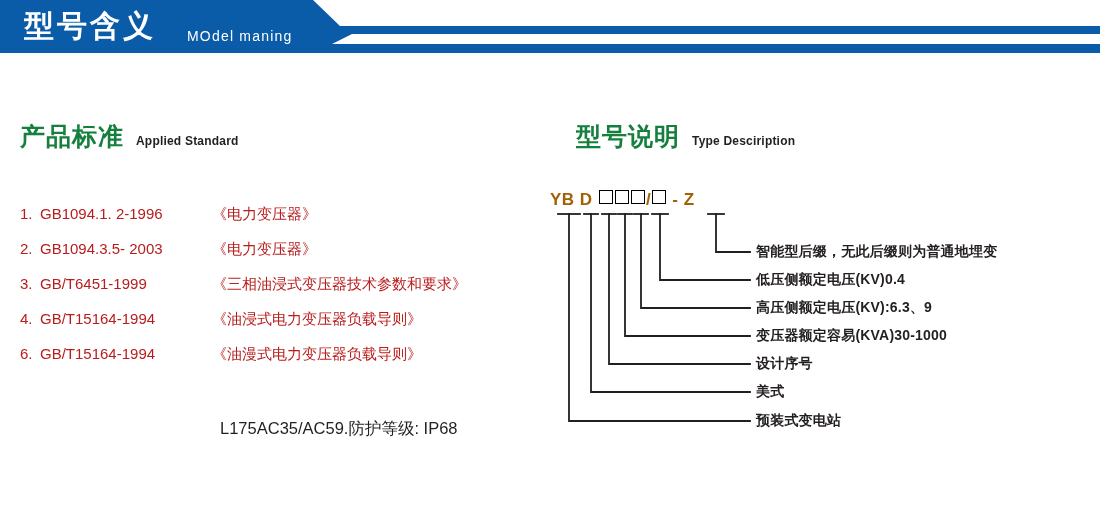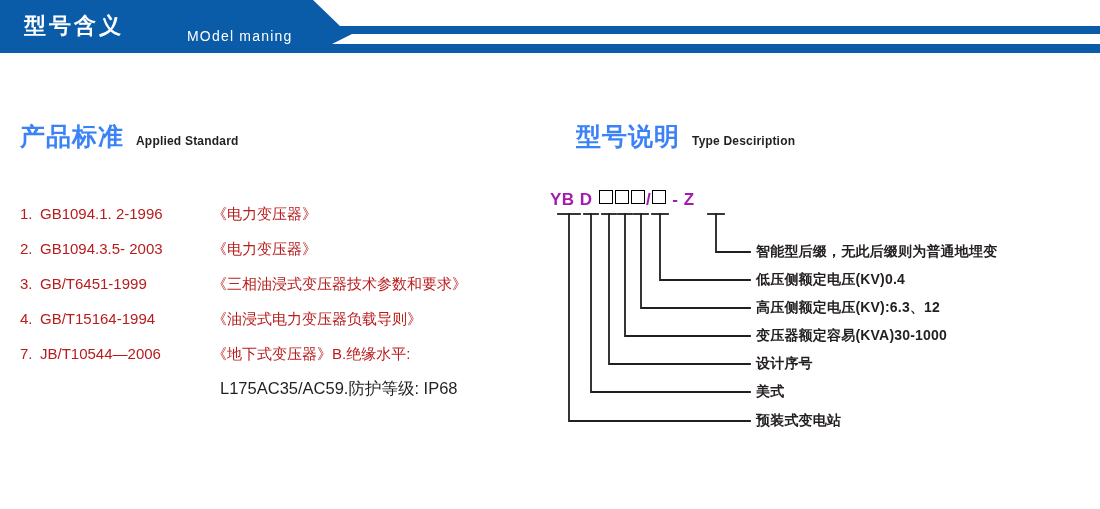--- a/index.html
+++ b/index.html
@@ -27,21 +27,21 @@
     position: absolute;
     left: 0;
     top: 0;
     width: 1100px;
     height: 53px;
   }
   .banner-title {
     position: absolute;
     left: 24px;
     top: 8px;
-    font-size: 22px;
+    font-size: 30px;
     font-weight: bold;
     color: #ffffff;
     letter-spacing: 3px;
     line-height: 36px;
     white-space: nowrap;
   }
   .banner-sub {
     position: absolute;
     left: 187px;
     top: 28px;
@@ -52,21 +52,21 @@
   }
 
   
   .sec-head {
     position: absolute;
     white-space: nowrap;
   }
   .sec-head .cn {
     font-size: 25px;
     font-weight: bold;
-    color: #3b82f6;
+    color: #15803d;
     letter-spacing: 1px;
   }
   .sec-head .en {
     font-size: 12px;
     font-weight: bold;
     color: #231f20;
     letter-spacing: 0.2px;
     margin-left: 12px;
   }
   #standards-heading { left: 20px; top: 120px; }
@@ -99,20 +99,21 @@
     display: inline-block;
   }
   .std-cont {
     display: block;
     height: 35px;
     line-height: 35px;
     font-size: 16.5px;
     color: #231f20;
     white-space: nowrap;
     padding-left: 200px;
+    margin-top: 40px;
   }
 
   
   .diagram {
     position: absolute;
     left: 550px;
     top: 190px;
     width: 545px;
     height: 250px;
   }
@@ -120,21 +121,21 @@
     position: absolute;
     left: 0;
     top: 0;
     height: 26px;
     white-space: nowrap;
   }
   .code-seg {
     display: inline-block;
     font-size: 17px;
     font-weight: bold;
-    color: #a21caf;
+    color: #a16207;
     letter-spacing: 0.5px;
   }
   .code-box {
     display: inline-block;
     width: 12px;
     height: 12px;
     border: 1.6px solid #000;
     vertical-align: 1px;
     margin: 0 1px;
   }
@@ -182,21 +183,21 @@
   <div class="std-row">
     <span class="idx">2.</span><span class="code">GB1094.3.5- 2003</span><span class="name">《电力变压器》</span>
   </div>
   <div class="std-row">
     <span class="idx">3.</span><span class="code">GB/T6451-1999</span><span class="name">《三相油浸式变压器技术参数和要求》</span>
   </div>
   <div class="std-row">
     <span class="idx">4.</span><span class="code">GB/T15164-1994</span><span class="name">《油浸式电力变压器负载导则》</span>
   </div>
   <div class="std-row">
-    <span class="idx">7.</span><span class="code">JB/T10544—2006</span><span class="name">《地下式变压器》B.绝缘水平:</span>
+    <span class="idx">6.</span><span class="code">GB/T15164-1994</span><span class="name">《油漫式电力变压器负载导则》</span>
   </div>
   <div class="std-cont">L175AC35/AC59.防护等级: IP68</div>
 </div>
 
 <div class="diagram">
 
   <div class="code-line">
     <span class="code-seg">YB</span><span class="code-seg">&nbsp;</span><span class="code-seg">D</span><span class="code-seg">&nbsp;</span><span class="code-box"></span><span class="code-box"></span><span class="code-box"></span><span class="code-seg">/</span><span class="code-box"></span><span class="code-seg">&nbsp;</span><span class="code-seg">-</span><span class="code-seg">&nbsp;</span><span class="code-seg">Z</span>
   </div>
 
@@ -222,18 +223,18 @@
       <path d="M59,24 L59,174 L200,174"></path>
 
       <path d="M41,24 L41,202 L200,202"></path>
 
       <path d="M19,24 L19,231 L200,231"></path>
     </g>
   </svg>
 
   <div class="dg-label" style="top:62px;">智能型后缀，无此后缀则为普通地埋变</div>
   <div class="dg-label" style="top:90px;">低压侧额定电压(KV)0.4</div>
-  <div class="dg-label" style="top:118px;">高压侧额定电压(KV):6.3、12</div>
+  <div class="dg-label" style="top:118px;">高压侧额定电压(KV):6.3、9</div>
   <div class="dg-label" style="top:146px;">变压器额定容易(KVA)30-1000</div>
   <div class="dg-label" style="top:174px;">设计序号</div>
   <div class="dg-label" style="top:202px;">美式</div>
   <div class="dg-label" style="top:231px;">预装式变电站</div>
 </div>
 
 </body></html>

